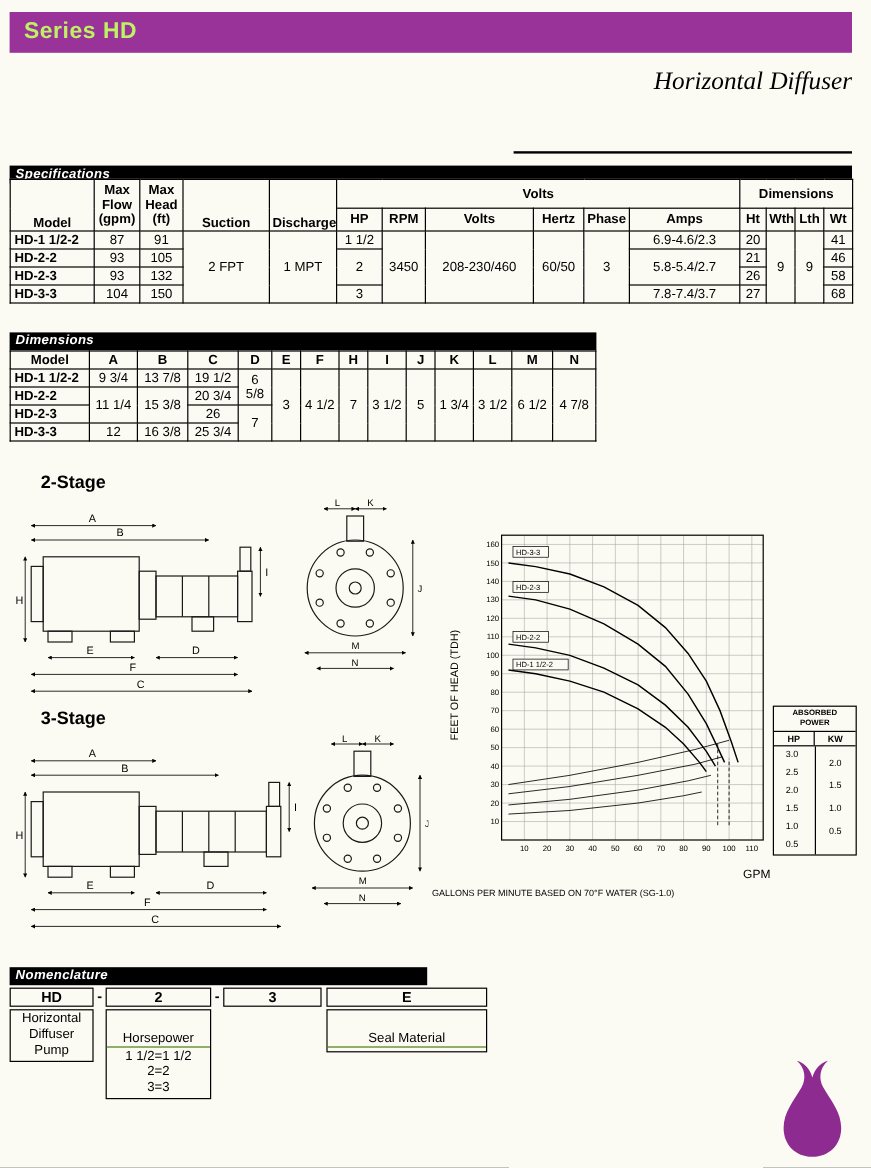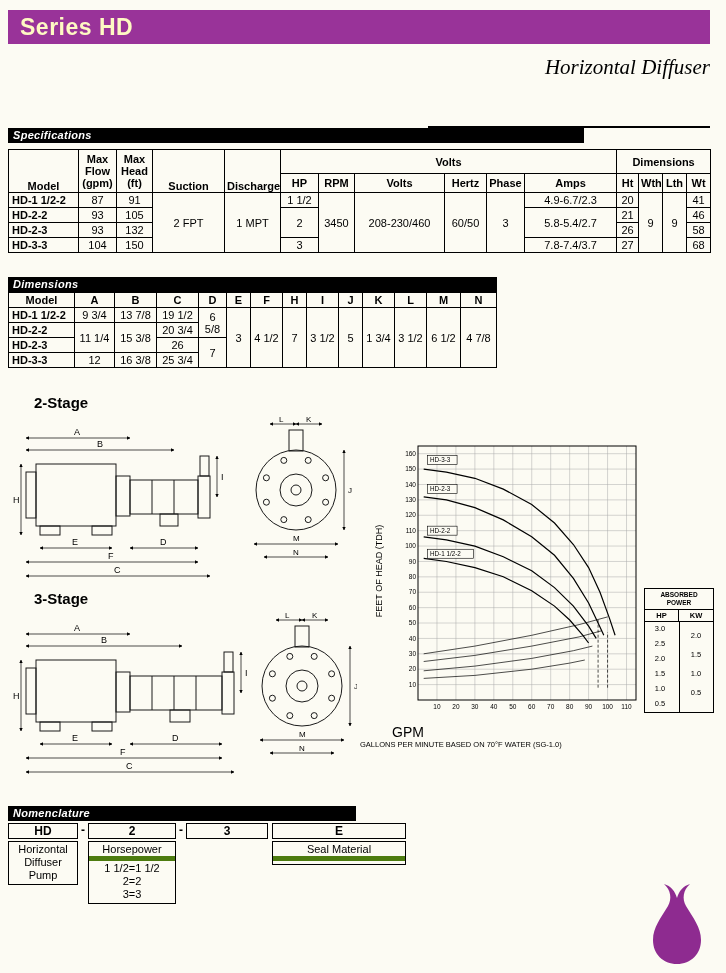--- a/index.html
+++ b/index.html
@@ -3,21 +3,21 @@
 <meta charset="utf-8">
 <style>
   *{box-sizing:border-box;}
   html,body{margin:0;padding:0;background:#9a9a9a;}
   .page{position:relative;width:726px;height:973px;margin:0 auto;background:#fcfbf3;
         font-family:"Liberation Sans",sans-serif;color:#000;overflow:hidden;}
 
   
   .purple-bar{position:absolute;left:8px;top:10px;width:702px;height:34px;background:#993399;
               display:flex;align-items:center;}
-  .purple-bar .t{font-size:23px;font-weight:bold;color:#fef9c3;padding-left:12px;letter-spacing:.5px;}
+  .purple-bar .t{font-size:19px;font-weight:bold;color:#bef264;padding-left:12px;letter-spacing:.5px;}
 
   
   .title-block{position:absolute;right:16px;top:56px;text-align:right;
                font-family:"Liberation Serif",serif;}
   .title-main{font-size:31px;font-weight:bold;font-style:italic;line-height:1.05;}
   .title-sub{font-size:21px;font-style:italic;line-height:1.1;}
   .title-rule{position:absolute;left:428px;top:126px;width:282px;border-top:2px solid #000;}
 
   
   .section-bar{position:absolute;background:#000;color:#fff;font-style:italic;font-weight:bold;
@@ -45,61 +45,61 @@
   .drawing .dim{stroke:#000;stroke-width:.7;marker-start:url(#dimarr);marker-end:url(#dimarr);}
   .drawing text{font-family:"Liberation Sans",sans-serif;font-size:9px;fill:#000;stroke:none;}
   .drawing .fv text{font-size:8px;}
 
   
   .chart-wrap{position:absolute;left:372px;top:436px;width:350px;height:320px;}
   #chart-svg{position:absolute;left:20px;top:2px;}
   #chart-svg text{font-family:"Liberation Sans",sans-serif;fill:#000;}
   .chart-ylabel{position:absolute;left:-78px;top:130px;width:170px;text-align:center;
                 font-size:9px;transform:rotate(-90deg);}
-  .chart-xlabel{position:absolute;left:20px;top:288px;width:250px;text-align:left;font-size:14px;}
+  .chart-xlabel{position:absolute;left:20px;top:288px;width:250px;text-align:right;font-size:10px;}
   .chart-caption{position:absolute;left:-12px;top:304px;width:364px;text-align:left;font-size:7.5px;}
   .chart-legend{position:absolute;left:272px;top:152px;width:70px;border:1px solid #000;
                 background:#fcfbf3;}
   .leg-title{font-size:6.5px;font-weight:bold;text-align:center;white-space:pre-line;
              line-height:1.25;padding:2px 0;border-bottom:1px solid #000;}
   .leg-head{display:flex;border-bottom:1px solid #000;}
   .leg-head span{width:50%;text-align:center;font-size:7.5px;font-weight:bold;line-height:11px;}
   .leg-head span:first-child{border-right:1px solid #000;}
   .leg-body{position:relative;height:90px;font-size:7.5px;}
   .leg-body::before{content:"";position:absolute;left:34px;top:0;height:100%;border-left:1px solid #000;}
   .lv{position:absolute;width:26px;text-align:center;}
   .lv.hp{left:2px;}
   .lv.kw{left:38px;}
 
   
   .nom-wrap{position:absolute;left:8px;top:823px;width:410px;height:110px;}
   .ncell,.nbox{position:absolute;border:1px solid #000;background:#fcfbf3;text-align:center;}
   .ncell{top:0;height:16px;font-size:12px;font-weight:bold;line-height:15px;}
   .ndash{position:absolute;top:0;height:16px;font-size:12px;font-weight:bold;line-height:15px;text-align:center;}
   .nbox{top:18px;font-size:11px;line-height:13px;padding:1px 1px 2px;}
-  .nbox .nh{border-bottom:5px solid #4d7c0f;margin:0 -1px 1px;padding:0 1px;}
+  .nbox .nh{border-bottom:1px solid #4d7c0f;margin:16px -1px 1px;padding:0 1px;}
   .nbox .nl{white-space:pre-line;}
 
   .logo{position:absolute;left:644px;top:874px;}
 </style>
 </head>
 <body>
 
 <div class="page">
 
   <div class="purple-bar">
     <span class="t">Series HD</span>
   </div>
 
   <div class="title-block">
     <div class="title-sub">Horizontal Diffuser</div>
   </div>
   <div class="title-rule"></div>
 
-  <div class="section-bar" style="left:8px;top:128px;width:576px;">Specifications</div>
+  <div class="section-bar" style="left:8px;top:138px;width:702px;">Specifications</div>
 
   <table class="spec">
     <colgroup>
       <col style="width:70px">
         <col style="width:38px">
         <col style="width:36px">
         <col style="width:72px">
       <col style="width:56px">
         <col style="width:38px">
         <col style="width:36px">
@@ -142,21 +142,21 @@
       <td class="model">HD-1 1/2-2</td>
       <td>87</td>
       <td>91</td>
       <td rowspan="4">2 FPT</td>
       <td rowspan="4">1 MPT</td>
       <td>1 1/2</td>
       <td rowspan="4">3450</td>
       <td rowspan="4">208-230/460</td>
       <td rowspan="4">60/50</td>
       <td rowspan="4">3</td>
-      <td>4.9-6.7/2.3</td>
+      <td>6.9-4.6/2.3</td>
       <td>20</td>
       <td rowspan="4">9</td>
       <td rowspan="4">9</td>
       <td>41</td>
     </tr>
     <tr>
       <td class="model">HD-2-2</td>
       <td>93</td>
       <td>105</td>
       <td rowspan="2">2</td>

